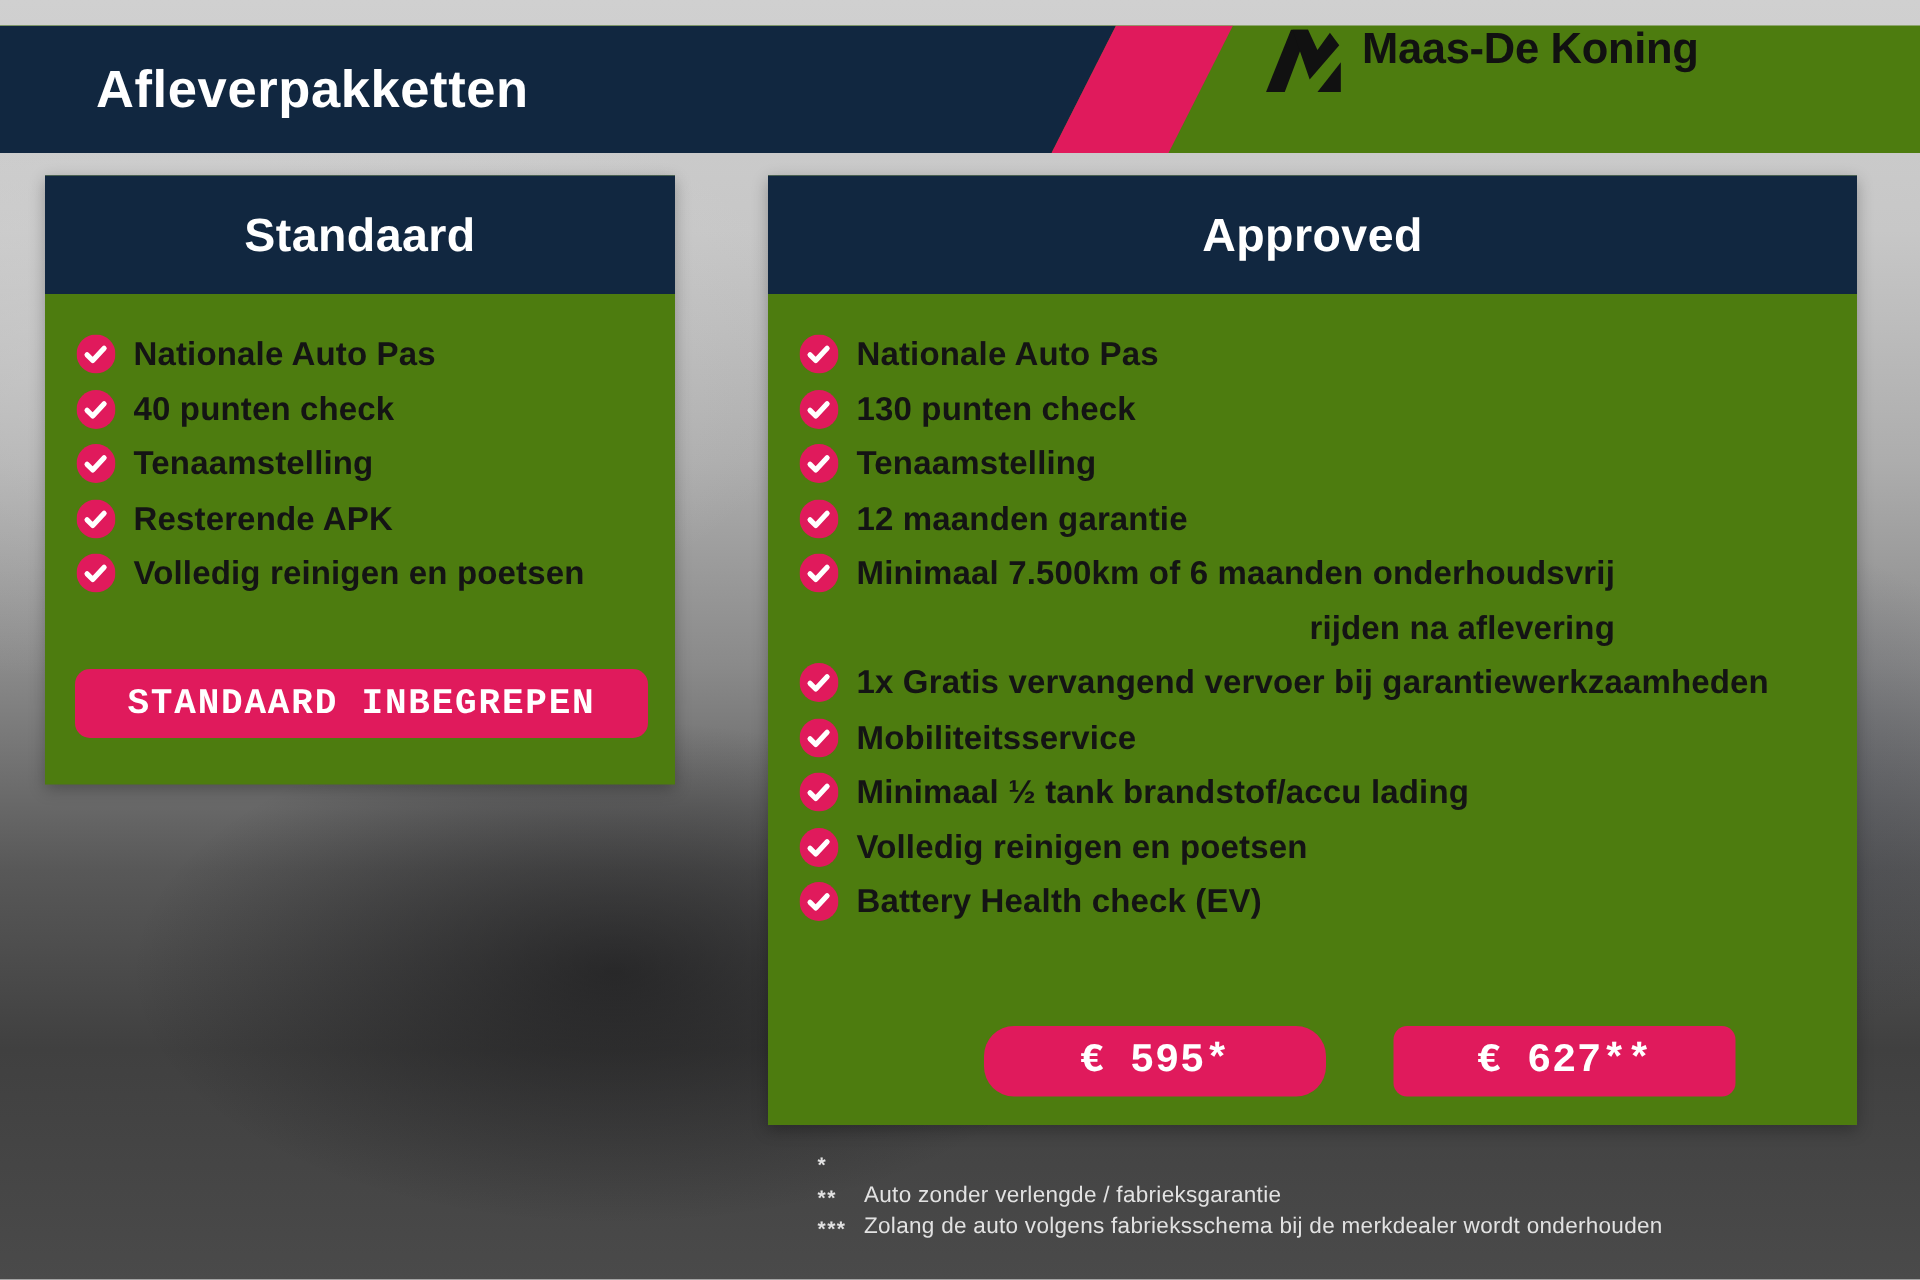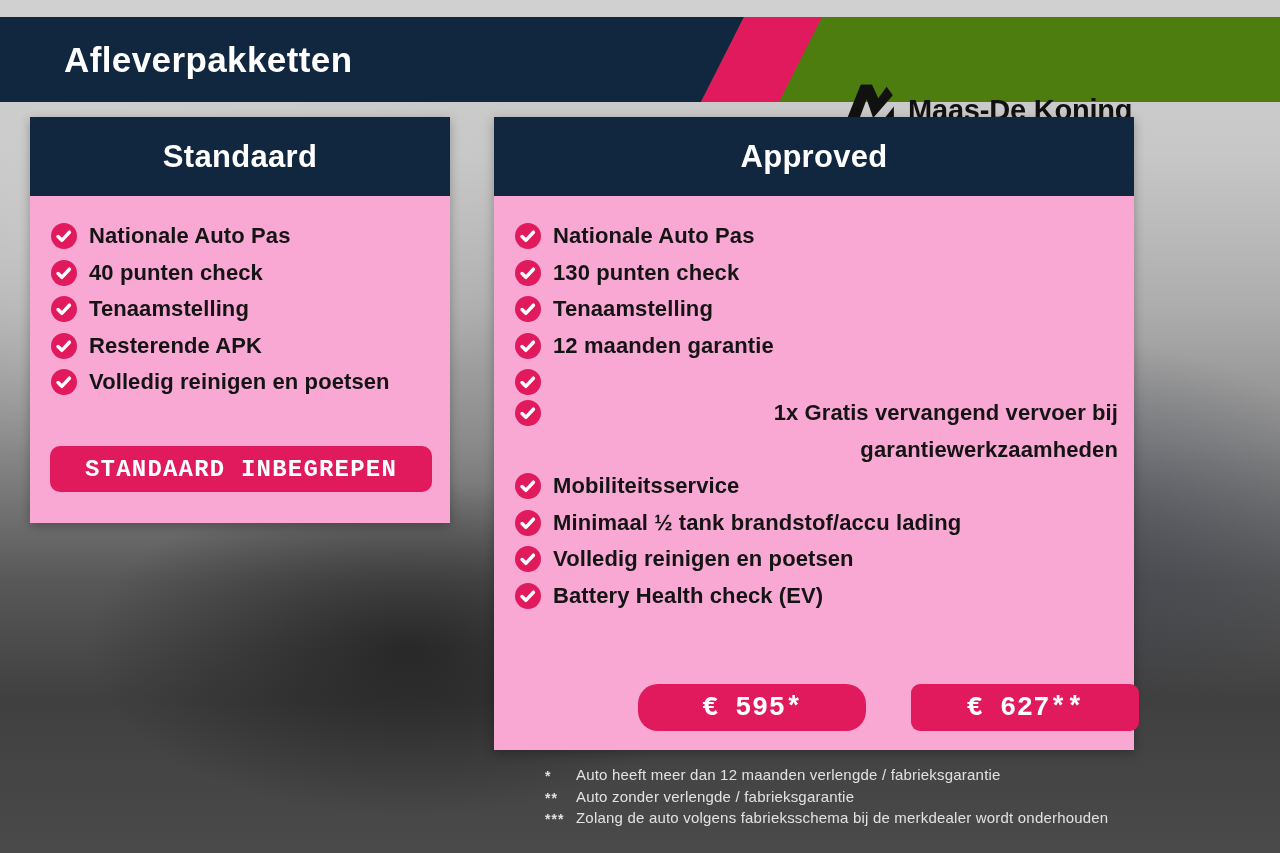--- a/index.html
+++ b/index.html
@@ -20,28 +20,28 @@
   }
 
   
   .header{position:absolute;top:17px;left:0;width:1280px;height:85px;background:#4d7c0f;}
   .header .navy-shape{position:absolute;inset:0;background:var(--navy);
     clip-path:polygon(0 0,744px 0,701px 85px,0 85px);}
   .header .pink-shape{position:absolute;inset:0;background:var(--pink);
     clip-path:polygon(744px 0,822px 0,779px 85px,701px 85px);}
   .header-title{position:absolute;left:64px;top:0;height:85px;display:flex;align-items:center;
     color:#ffffff;font-size:35px;font-weight:800;letter-spacing:.4px;}
-  .brand{position:absolute;left:843px;top:0;height:110px;display:flex;align-items:flex-end;gap:11px;}
+  .brand{position:absolute;left:843px;top:0;height:110px;display:flex;align-items:flex-start;gap:11px;}
   .brand svg{display:block;}
   .brand-name{font-size:29px;font-weight:800;color:#111111;letter-spacing:-.2px;}
 
   
-  .card{position:absolute;top:117px;background:#f9a8d4;box-shadow:0 3px 10px rgba(0,0,0,.28);}
+  .card{position:absolute;top:117px;background:#4d7c0f;box-shadow:0 3px 10px rgba(0,0,0,.28);}
   .card-standaard{left:30px;width:420px;height:406px;}
-  .card-approved{left:494px;width:640px;height:633px;}
+  .card-approved{left:512px;width:726px;height:633px;}
   .card-header{height:79px;background:var(--navy);display:flex;align-items:center;justify-content:center;
     color:#ffffff;font-size:31px;font-weight:800;letter-spacing:.3px;}
   .feature-list{list-style:none;margin:0;padding:22px 16px 0 21px;}
   .feature-list li{display:flex;align-items:flex-start;}
   .check{width:26px;height:26px;flex:0 0 26px;margin-top:5px;margin-right:12px;}
   .item-text{font-size:22px;font-weight:700;line-height:36.5px;color:var(--text-dark);
     white-space:pre-line;letter-spacing:.1px;text-align:right;}
 
   .pill-btn{position:absolute;display:flex;align-items:center;justify-content:center;
     background:var(--pink);color:#ffffff;font-weight:800;border:none;cursor:pointer;
@@ -147,20 +147,22 @@
           <circle cx="12" cy="12" r="12" fill="#e01a5c"></circle>
           <path d="M6.5 12.5l3.5 3.5 7-7.5" stroke="#fff" stroke-width="3.2" fill="none" stroke-linecap="round" stroke-linejoin="round"></path>
         </svg>
       <span class="item-text">12 maanden garantie</span>
     </li>
     <li>
       <svg class="check" viewBox="0 0 24 24">
           <circle cx="12" cy="12" r="12" fill="#e01a5c"></circle>
           <path d="M6.5 12.5l3.5 3.5 7-7.5" stroke="#fff" stroke-width="3.2" fill="none" stroke-linecap="round" stroke-linejoin="round"></path>
         </svg>
+      <span class="item-text">Minimaal 7.500km of 6 maanden onderhoudsvrij
+rijden na aflevering</span>
     </li>
     <li>
       <svg class="check" viewBox="0 0 24 24">
           <circle cx="12" cy="12" r="12" fill="#e01a5c"></circle>
           <path d="M6.5 12.5l3.5 3.5 7-7.5" stroke="#fff" stroke-width="3.2" fill="none" stroke-linecap="round" stroke-linejoin="round"></path>
         </svg>
       <span class="item-text">1x Gratis vervangend vervoer bij garantiewerkzaamheden</span>
     </li>
     <li>
       <svg class="check" viewBox="0 0 24 24">
@@ -191,21 +193,20 @@
       <span class="item-text">Battery Health check (EV)</span>
     </li>
   </ul>
   <button class="pill-btn price-btn first">€ 595*</button>
   <button class="pill-btn price-btn second">€ 627**</button>
 </div>
 
 <div class="footnotes">
   <div class="footnote-row">
     <span class="footnote-symbol">*</span>
-    <span class="footnote-text">Auto heeft meer dan 12 maanden verlengde / fabrieksgarantie</span>
   </div>
   <div class="footnote-row">
     <span class="footnote-symbol">**</span>
     <span class="footnote-text">Auto zonder verlengde / fabrieksgarantie</span>
   </div>
   <div class="footnote-row">
     <span class="footnote-symbol">***</span>
     <span class="footnote-text">Zolang de auto volgens fabrieksschema bij de merkdealer wordt onderhouden</span>
   </div>
 </div>

